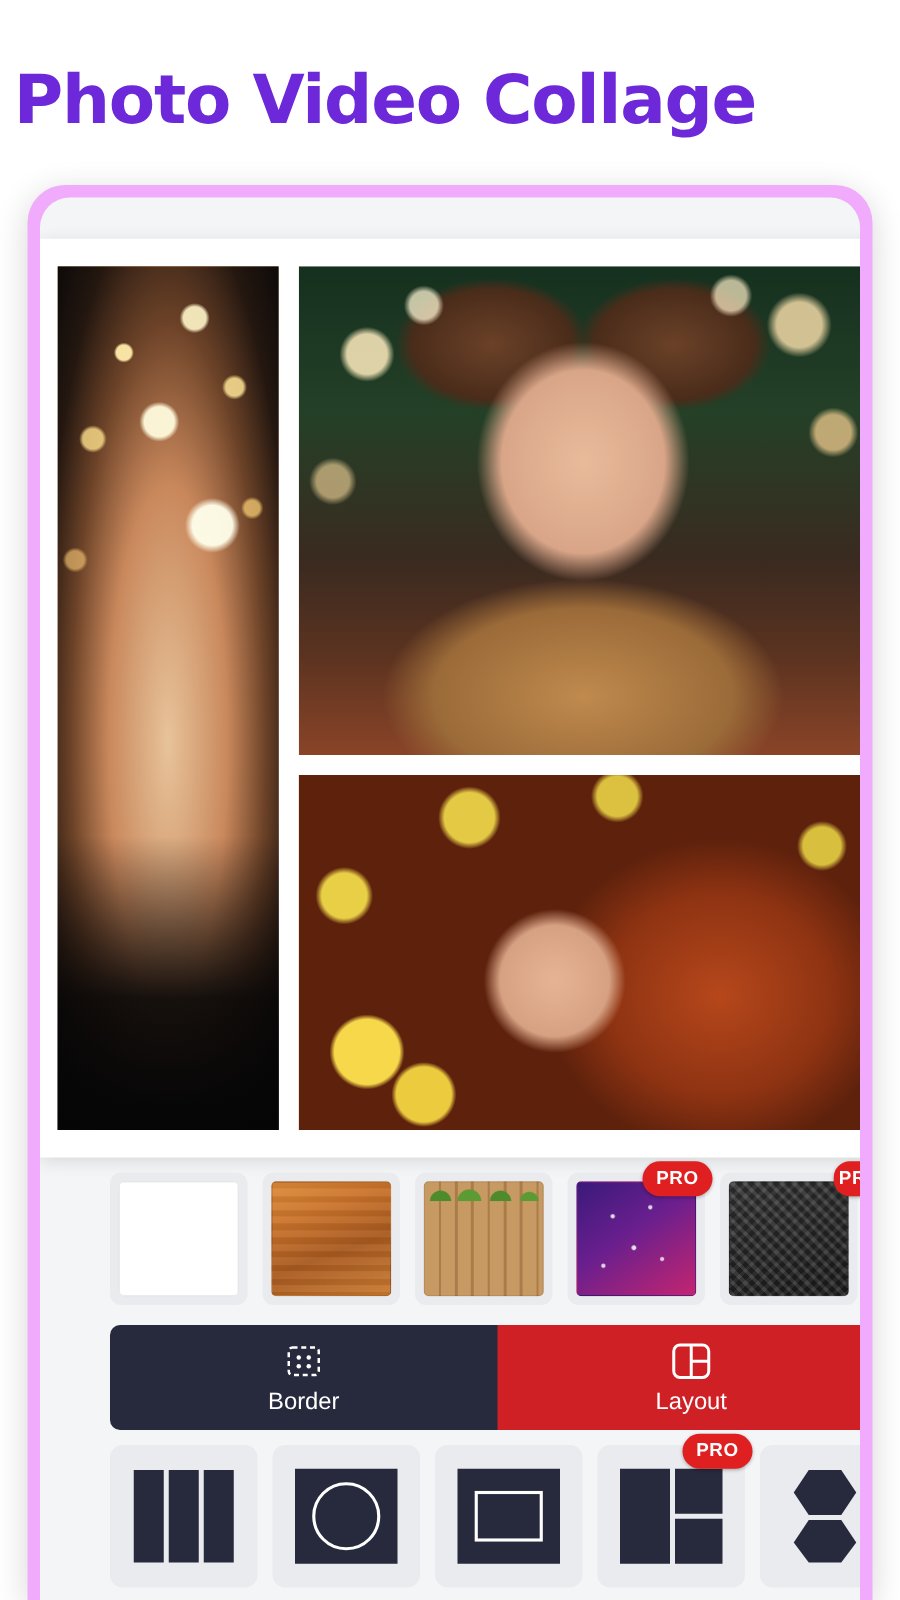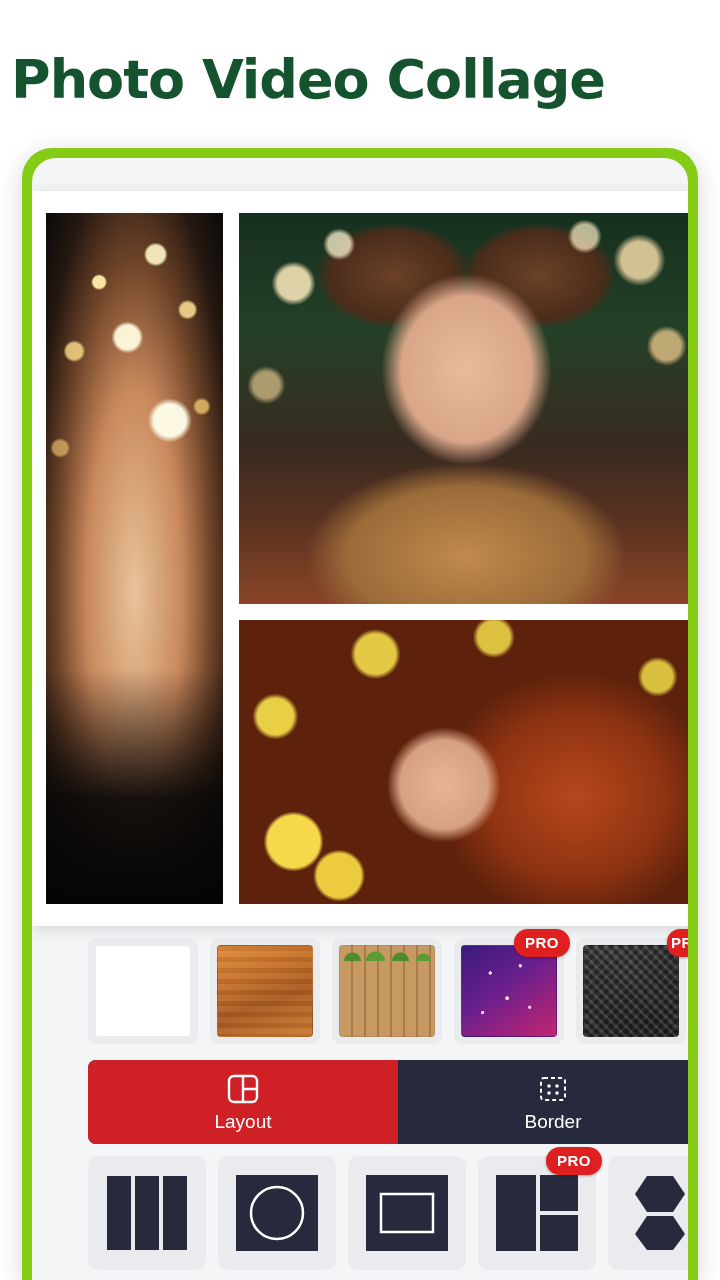--- a/index.html
+++ b/index.html
@@ -16,30 +16,30 @@
   }
 
   
   .title {
     position: absolute;
     top: 48px; left: 0; width: 616px;
     text-align: center;
     font-size: 54px;
     font-weight: bold;
     letter-spacing: -1px;
-    color: #14532d;
+    color: #6d28d9;
     font-family: "DejaVu Sans", sans-serif;
   }
 
   
   .device {
     position: absolute;
     top: 148px; left: 22px;
     width: 676px; height: 1132px;
-    background: #84cc16;
+    background: #f0abfc;
     border-radius: 30px 30px 0 0;
     box-shadow: 0 6px 26px rgba(0,0,0,0.16);
   }
   .device-inner {
     position: absolute;
     top: 10px; left: 10px;
     width: 656px; height: 1122px;
     background: #f4f5f7;
     border-radius: 24px 24px 0 0;
     overflow: hidden;
@@ -281,44 +281,44 @@
 
         <div class="bg-thumb">
           <div class="swatch sw-metal"></div>
           <div class="pro-badge" style="width:26px;border-radius:13px 0 0 13px;right:-7px;overflow:hidden;text-align:left;padding-left:4px;">PRO</div>
         </div>
 
       </div>
 
       <div class="tabbar">
 
-        <div class="tab active">
-          <div class="ticon">
-            <svg width="34" height="34" viewBox="0 0 34 34">
-              <rect x="3" y="4" width="28" height="26" rx="5" fill="none" stroke="#ffffff" stroke-width="2.4"></rect>
-              <line x1="17" y1="4" x2="17" y2="30" stroke="#ffffff" stroke-width="2.4"></line>
-              <line x1="17" y1="17" x2="31" y2="17" stroke="#ffffff" stroke-width="2.4"></line>
-            </svg>
-          </div>
-          <span>Layout</span>
-        </div>
-
         <div class="tab">
           <div class="ticon">
             <svg width="34" height="34" viewBox="0 0 34 34">
               <rect x="5" y="6" width="24" height="22" rx="3" fill="none" stroke="#ffffff" stroke-width="2" stroke-dasharray="4 3"></rect>
               <circle cx="13" cy="14" r="1.8" fill="#ffffff"></circle>
               <circle cx="21" cy="14" r="1.8" fill="#ffffff"></circle>
               <circle cx="13" cy="21" r="1.8" fill="#ffffff"></circle>
               <circle cx="21" cy="21" r="1.8" fill="#ffffff"></circle>
             </svg>
           </div>
           <span>Border</span>
         </div>
 
+        <div class="tab active">
+          <div class="ticon">
+            <svg width="34" height="34" viewBox="0 0 34 34">
+              <rect x="3" y="4" width="28" height="26" rx="5" fill="none" stroke="#ffffff" stroke-width="2.4"></rect>
+              <line x1="17" y1="4" x2="17" y2="30" stroke="#ffffff" stroke-width="2.4"></line>
+              <line x1="17" y1="17" x2="31" y2="17" stroke="#ffffff" stroke-width="2.4"></line>
+            </svg>
+          </div>
+          <span>Layout</span>
+        </div>
+
 
       </div>
 
       <div class="layout-row">
 
         <div class="layout-thumb">
           <svg width="84" height="78" viewBox="0 0 84 78">
             <rect x="2" y="2" width="24" height="74" fill="#272a3d"></rect>
             <rect x="30" y="2" width="24" height="74" fill="#272a3d"></rect>
             <rect x="58" y="2" width="24" height="74" fill="#272a3d"></rect>

